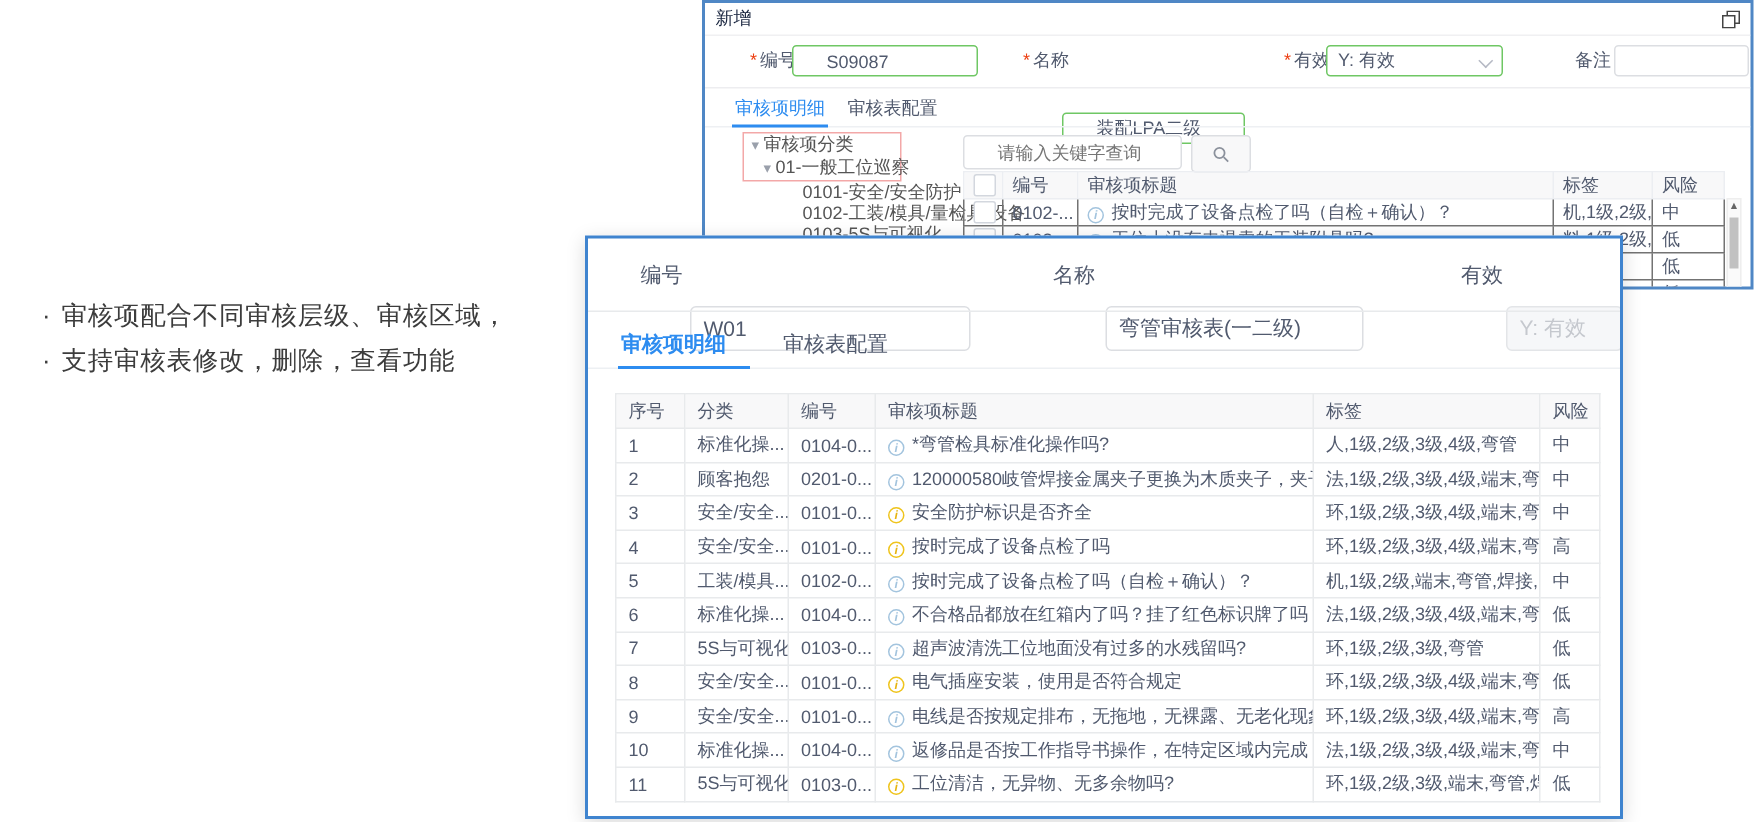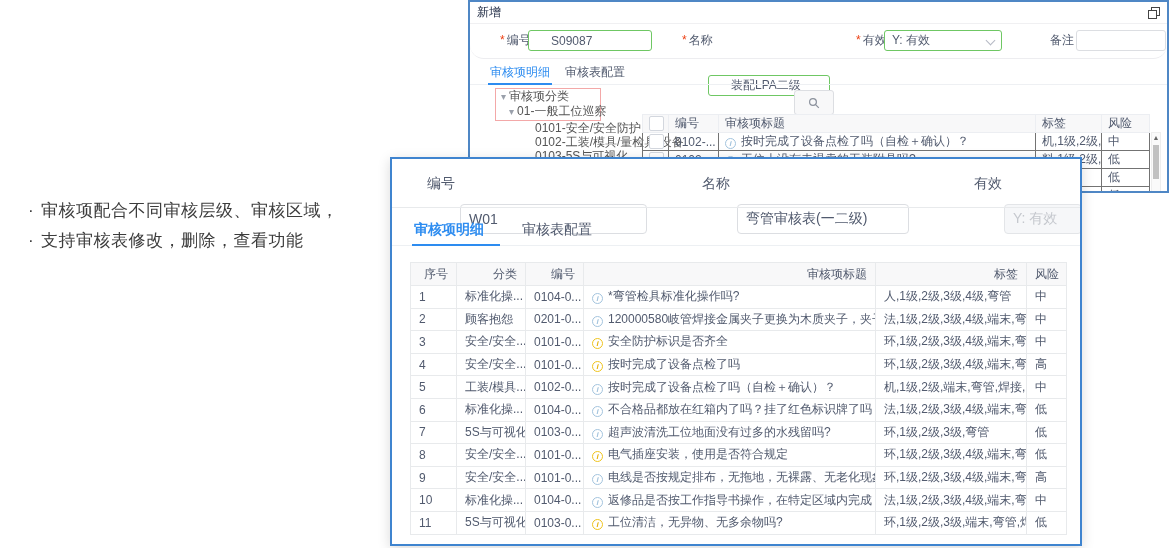--- a/index.html
+++ b/index.html
@@ -25,21 +25,21 @@
   .tab.active{color:#2d8cf0;}
   .tab.idle{color:#515a6e;}
   .checkbox{display:inline-block;width:13px;height:13px;border:1px solid #d3d7de;
             border-radius:2px;background:#fff;vertical-align:middle;}
 
   
   .back-win{left:468px;top:0;width:701px;height:193px;overflow:hidden;z-index:1;}
   .bw-titlebar{position:absolute;left:0;top:0;right:0;height:21px;display:flex;
                align-items:center;justify-content:space-between;padding:0 7px;
                border-bottom:1px solid #f0f0f2;font-size:12px;color:#17233d;}
-  .bw-form{position:absolute;left:0;top:21px;right:0;height:35px;border-bottom:1px solid #ededf0;border-radius:14px;}
+  .bw-form{position:absolute;left:0;top:21px;right:0;height:35px;border-bottom:1px solid #ededf0;}
   .bw-f{position:absolute;top:7px;height:21px;line-height:21px;}
   .bw-inp{position:absolute;top:7px;height:21px;}
   .select-box{position:absolute;top:7px;height:21px;box-sizing:border-box;
               border:1px solid #6fc764;border-radius:3px;font-size:12px;line-height:19px;
               padding:0 7px;color:#515a6e;background:#fff;}
   .chev{position:absolute;right:7px;top:6px;width:6px;height:6px;border-right:1px solid #b5b9c4;
         border-bottom:1px solid #b5b9c4;transform:rotate(45deg);}
   .bw-tabs{position:absolute;left:0;top:56px;right:0;height:28px;font-size:12px;}
   .bw-tab1{left:20px;top:6px;}
   .bw-tab2{left:95px;top:6px;}
@@ -88,21 +88,21 @@
   .fw-inp.disabled{background:#f6f7f9;color:#c5c8ce;border-color:#e3e5e8;}
   .fw-divider{position:absolute;left:0;right:0;top:48px;height:1px;background:#e8eaec;}
   .fw-tabs{position:absolute;left:0;top:58px;right:0;height:30px;font-size:14px;font-weight:bold;}
   .fw-tab1{left:22px;top:4px;}
   .fw-tab2{left:130px;top:4px;font-weight:normal;}
   .fw-tabline{position:absolute;left:0;right:0;top:86px;height:1px;background:#edf0f3;}
   .fw-tabbar{position:absolute;left:20px;top:85px;width:88px;height:2px;background:#2d8cf0;}
 
   .fw-table{position:absolute;left:18px;top:103px;width:656px;border-collapse:collapse;
             table-layout:fixed;font-size:12px;}
-  .fw-table th{background:#f8f8f9;font-weight:normal;text-align:right;color:#515a6e;
+  .fw-table th{background:#f8f8f9;font-weight:normal;text-align:left;color:#515a6e;
                height:22px;padding:0 8px;border:1px solid #e8eaec;white-space:nowrap;overflow:hidden;}
   .fw-table td{height:21.6px;padding:0 8px;border:1px solid #e8eaec;color:#515a6e;
                white-space:nowrap;overflow:hidden;}
 
   
   .ico{display:inline-flex;align-items:center;justify-content:center;}
 </style>
 </head>
 <body>
 
@@ -168,20 +168,21 @@
 
         <div class="tree-kid">
           <span>0102-工装/模具/量检具/设备</span>
         </div>
 
         <div class="tree-kid">
           <span>0103-5S与可视化</span>
         </div>
       </div>
 
+    <input class="bw-search inp" placeholder="请输入关键字查询" style="">
     <div class="bw-search-btn">
       <span class="ico">
         <svg width="12" height="12" viewBox="0 0 12 12">
           <circle cx="5" cy="5" r="3.4" fill="none" stroke="#8b919c" stroke-width="1.2"></circle>
           <line x1="7.8" y1="7.8" x2="10.8" y2="10.8" stroke="#8b919c" stroke-width="1.2"></line>
         </svg>
       </span>
     </div>
 
     <table class="bw-table">

